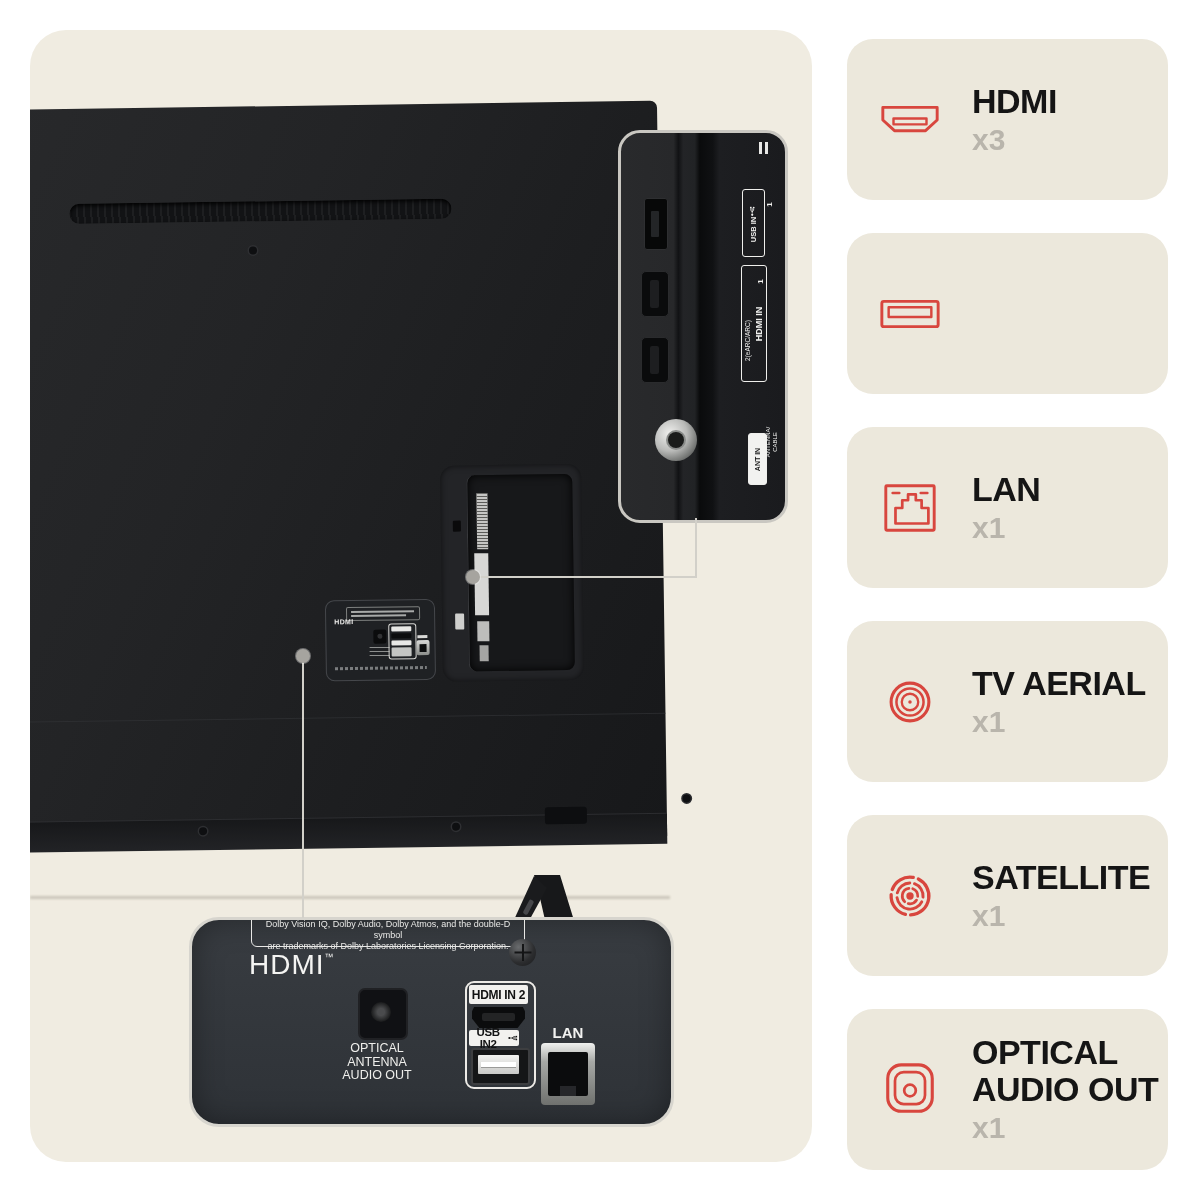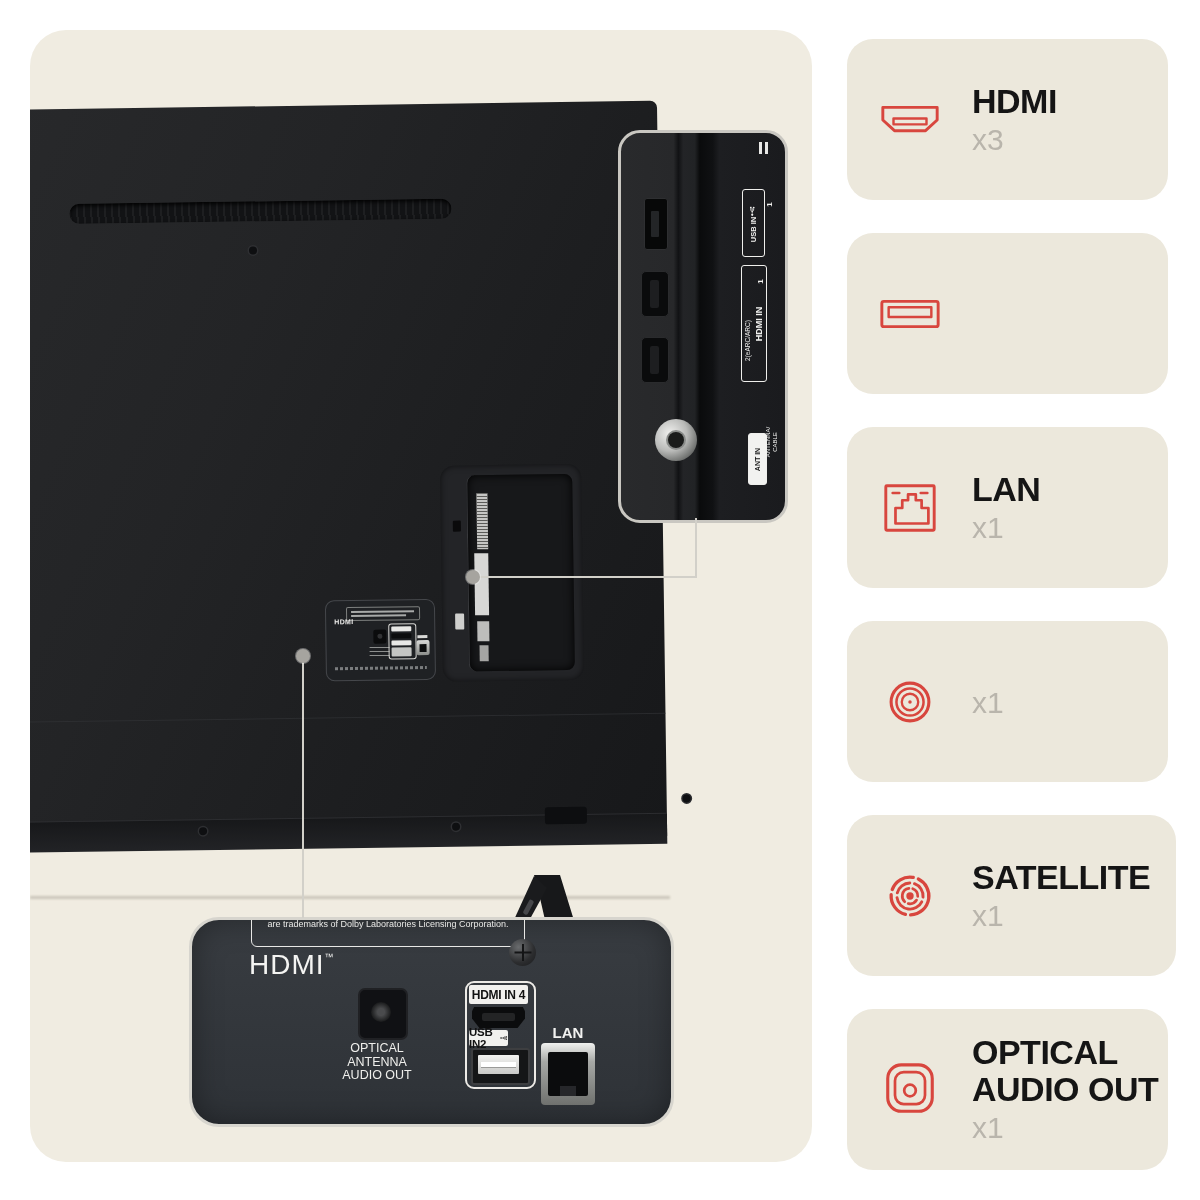--- a/index.html
+++ b/index.html
@@ -79,35 +79,35 @@
   .panel-screw::after{transform:rotate(90deg);}
   .optical-port{left:166px;top:68px;width:46px;height:48px;background:#101114;border:2px solid #202124;border-radius:7px;}
   .optical-port::after{content:"";position:absolute;left:11px;top:12px;width:20px;height:20px;border-radius:50%;
      background:radial-gradient(circle,#4a4b4d 25%,#1a1b1c 70%);}
   .optical-label{left:135px;top:122px;width:100px;color:#efefec;font-size:12.5px;line-height:13.5px;text-align:center;}
   .group-outline{left:273px;top:61px;width:67px;height:104px;border:2px solid #eceae6;border-radius:9px;}
   .wlabel{background:#f2f1ee;border-radius:2px;color:#121212;font-weight:bold;display:flex;align-items:center;justify-content:center;}
   .hdmi3-label{left:277px;top:65px;width:59px;height:19px;font-size:12px;letter-spacing:-.3px;}
   .hdmi3-port{left:280px;top:87px;width:53px;height:21px;background:#0b0c0d;clip-path:polygon(4% 0,96% 0,100% 20%,100% 55%,86% 100%,14% 100%,0 55%,0 20%);}
   .hdmi3-port::after{content:"";position:absolute;left:10px;top:6px;width:33px;height:8px;background:#232425;border-radius:2px;}
-  .usb2-label{left:277px;top:110px;width:39px;height:16px;font-size:11.5px;letter-spacing:-.3px;gap:1px;}
+  .usb2-label{left:277px;top:110px;width:50px;height:16px;font-size:11.5px;letter-spacing:-.3px;gap:1px;text-align:center;}
   .usb2-port{left:279px;top:128px;width:55px;height:33px;background:#151617;border:2px solid #3d3e40;border-radius:3px;}
   .usb2-inner{left:5px;top:5px;width:41px;height:19px;background:linear-gradient(180deg,#f2f2f0,#c9c9c7);border-radius:1px;}
   .usb2-inner::after{content:"";position:absolute;left:3px;top:7px;width:35px;height:5px;background:#ffffff;box-shadow:0 1px 0 #9a9a98;}
   .lan-label{left:350px;top:104px;width:52px;text-align:center;color:#f2f2f0;font-size:15px;font-weight:bold;}
   .lan-port{left:349px;top:123px;width:54px;height:62px;background:linear-gradient(180deg,#f0f1ef,#a7a9a6 30%,#6f716e);border-radius:4px;}
   .lan-inner{left:7px;top:9px;width:40px;height:44px;background:#0b0c0d;border-radius:2px;}
   .lan-inner::after{content:"";position:absolute;left:12px;bottom:0;width:16px;height:10px;background:#26272a;}
 
   
   .card{left:847px;width:321px;height:161px;background:#ece8dc;border-radius:26px;}
   .icon-wrap{left:27px;top:0;width:72px;height:100%;display:flex;align-items:center;justify-content:center;}
   .card-text{left:125px;top:0;height:100%;display:flex;flex-direction:column;justify-content:center;}
   .card-title{font-size:34px;line-height:37px;font-weight:bold;color:#151515;letter-spacing:-.5px;}
-  .card-count{font-size:30px;font-weight:normal;color:#b9b5ac;margin-top:3px;}
+  .card-count{font-size:30px;font-weight:bold;color:#b9b5ac;margin-top:3px;}
   .ic{stroke:#d8463e;fill:none;stroke-width:3;stroke-linejoin:round;stroke-linecap:round;}
   .ic-fill{fill:#d8463e;}
 </style>
 </head>
 <body>
 
 <div class="canvas">
 
   <div class="abs stage">
 
@@ -206,36 +206,37 @@
       <div class="abs vlabel" style="left:145px;top:278px;width:12px;height:62px;">
         <div class="rot rot-center" style="font-size:6px;line-height:7px;font-weight:normal;">
           <div>ANTENNA/</div>
           <div>CABLE</div>
         </div>
       </div>
     </div>
 
     <div class="abs bottom-inset">
       <div class="abs dolby-box">
+        <div>Dolby Vision IQ, Dolby Audio, Dolby Atmos, and the double-D symbol</div>
         <div>are trademarks of Dolby Laboratories Licensing Corporation.</div>
       </div>
 
       <div class="abs hdmi-logo"><span>HDMI</span><sup>™</sup></div>
 
       <div class="abs panel-screw"></div>
 
       <div class="abs optical-port"></div>
       <div class="abs optical-label">
         <div>OPTICAL</div>
         <div>ANTENNA</div>
         <div>AUDIO OUT</div>
       </div>
 
       <div class="abs group-outline"></div>
-      <div class="abs wlabel hdmi3-label">HDMI IN 4</div>
+      <div class="abs wlabel hdmi3-label">HDMI IN 2</div>
       <div class="abs hdmi3-port"></div>
       <div class="abs wlabel usb2-label">
         <span>USB IN2</span>
           <svg width="12" height="6" viewBox="0 0 22 10">
             <circle cx="2.8" cy="5" r="2.2" fill="#121212"></circle>
             <path d="M5 5 h11 M8.5 5 L12 2.2 h3.4 M8.5 5 L12 7.8 h3.4" stroke="#121212" stroke-width="1.6" fill="none"></path>
             <rect x="15.6" y="0.6" width="3.2" height="3.2" fill="#121212"></rect>
             <circle cx="17.2" cy="8" r="1.8" fill="#121212"></circle>
           </svg>
       </div>
@@ -289,25 +290,26 @@
   <div class="abs card" style="top:621px;">
     <div class="abs icon-wrap">
       <svg width="62" height="60" viewBox="0 0 64 60">
           <circle class="ic" style="stroke-width:3.2;" cx="32" cy="30" r="19.5"></circle>
           <circle class="ic" style="stroke-width:2.6;" cx="32" cy="30" r="14"></circle>
           <circle class="ic" style="stroke-width:2.4;" cx="32" cy="30" r="8.5"></circle>
           <circle class="ic-fill" cx="32" cy="30" r="1.8"></circle>
         </svg>
     </div>
     <div class="abs card-text">
+      <div class="card-title">TV AERIAL</div>
       <div class="card-count">x1</div>
     </div>
   </div>
 
-  <div class="abs card" style="top:815px;padding-left:8px;">
+  <div class="abs card" style="top:815px;">
     <div class="abs icon-wrap">
       <svg width="62" height="60" viewBox="0 0 64 60">
           <circle class="ic" style="stroke-width:3.4;" cx="32" cy="30" r="19.5" stroke-dasharray="27 5.5" transform="rotate(8 32 30)"></circle>
           <circle class="ic" style="stroke-width:3;" cx="32" cy="30" r="13.5" stroke-dasharray="17.5 5" transform="rotate(98 32 30)"></circle>
           <circle class="ic" style="stroke-width:2.8;" cx="32" cy="30" r="8" stroke-dasharray="10 4" transform="rotate(190 32 30)"></circle>
           <circle class="ic-fill" cx="32" cy="30" r="3.8"></circle>
         </svg>
     </div>
     <div class="abs card-text">
       <div class="card-title">SATELLITE</div>

